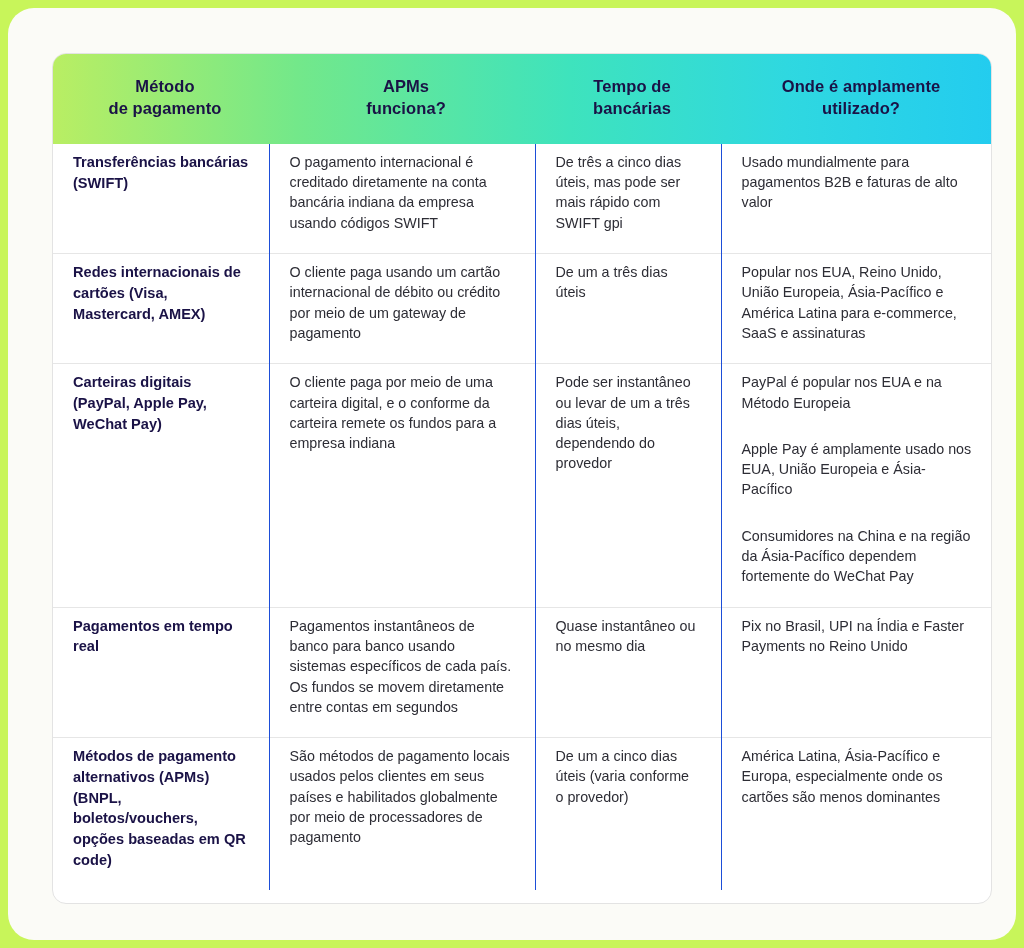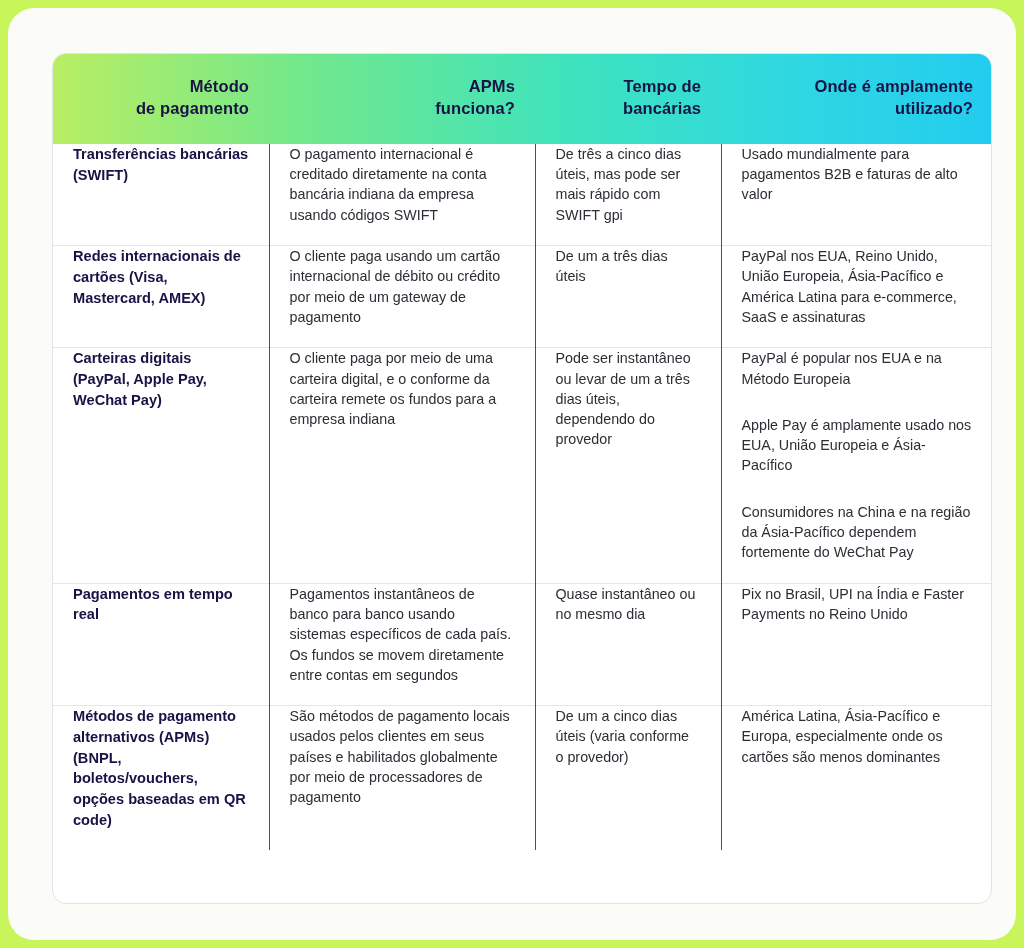--- a/index.html
+++ b/index.html
@@ -35,40 +35,40 @@
     box-sizing: border-box;
     overflow: hidden;
   }
   table.payment-table {
     width: 100%;
     border-collapse: collapse;
     table-layout: fixed;
   }
   table.payment-table thead th {
     background: transparent;
-    text-align: right;
+    text-align: center;
     vertical-align: top;
     padding: 22px 20px 24px 28px;
     font-size: 16.5px;
     line-height: 1.33;
     font-weight: bold;
     color: #1a1246;
     letter-spacing: 0.1px;
   }
   thead tr.header-row {
     background: linear-gradient(90deg, #b9ee63 0%, #73e88a 26%, #3ee3bd 55%, #2fd8e0 78%, #23ccef 100%);
   }
   col.c1 { width: 216px; }
   col.c2 { width: 266px; }
   col.c3 { width: 186px; }
   col.c4 { width: 272px; }
 
   tbody td {
     vertical-align: top;
-    padding: 0 20px 20px 20px;
+    padding: 8px 20px 20px 20px;
     border-top: 1px solid #e6e6e6;
     font-size: 14.3px;
     line-height: 1.42;
     color: #2d2d35;
   }
   tbody td.method {
     font-weight: bold;
     color: #1a1246;
     font-size: 14.6px;
     line-height: 1.42;
@@ -125,21 +125,21 @@
           <td class="col-sep">De três a cinco dias úteis, mas pode ser mais rápido com SWIFT gpi</td>
           <td class="col-sep">
             <div class="para">Usado mundialmente para pagamentos B2B e faturas de alto valor</div>
           </td>
         </tr>
         <tr>
           <td class="method">Redes internacionais de cartões (Visa, Mastercard, AMEX)</td>
           <td class="col-sep">O cliente paga usando um cartão internacional de débito ou crédito por meio de um gateway de pagamento</td>
           <td class="col-sep">De um a três dias úteis</td>
           <td class="col-sep">
-            <div class="para">PayPal nos EUA, Reino Unido, União Europeia, Ásia-Pacífico e América Latina para e-commerce, SaaS e assinaturas</div>
+            <div class="para">Popular nos EUA, Reino Unido, União Europeia, Ásia-Pacífico e América Latina para e-commerce, SaaS e assinaturas</div>
           </td>
         </tr>
         <tr>
           <td class="method">Carteiras digitais (PayPal, Apple Pay, WeChat Pay)</td>
           <td class="col-sep">O cliente paga por meio de uma carteira digital, e o conforme da carteira remete os fundos para a empresa indiana</td>
           <td class="col-sep">Pode ser instantâneo ou levar de um a três dias úteis, dependendo do provedor</td>
           <td class="col-sep">
             <div class="para">PayPal é popular nos EUA e na Método Europeia</div>
             <div class="para">Apple Pay é amplamente usado nos EUA, União Europeia e Ásia-Pacífico</div>
             <div class="para">Consumidores na China e na região da Ásia-Pacífico dependem fortemente do WeChat Pay</div>

